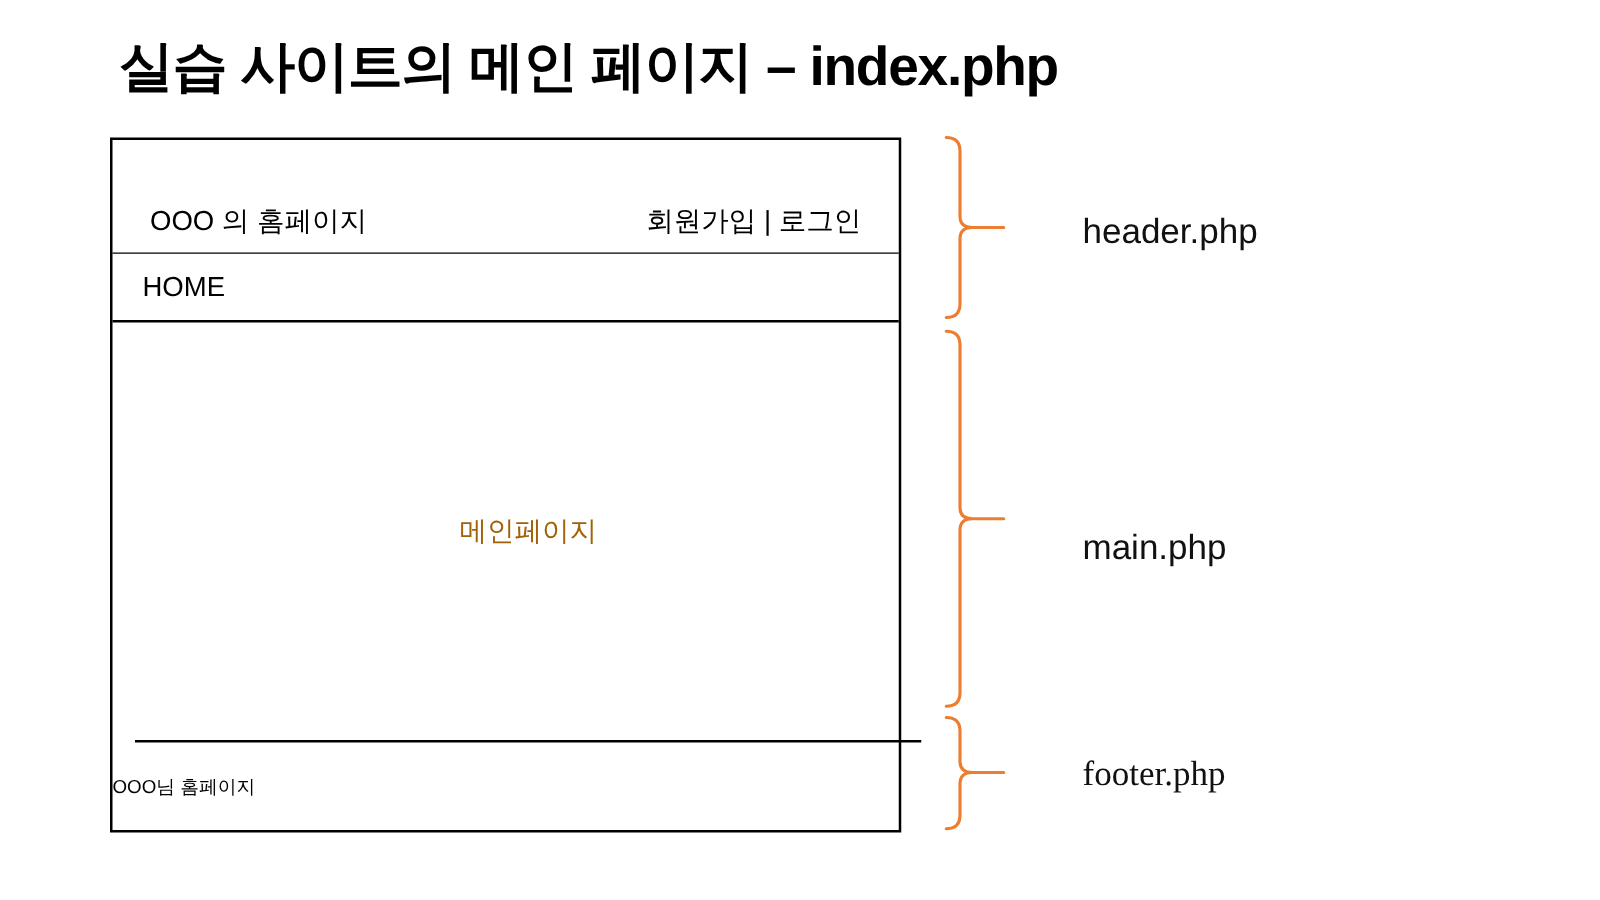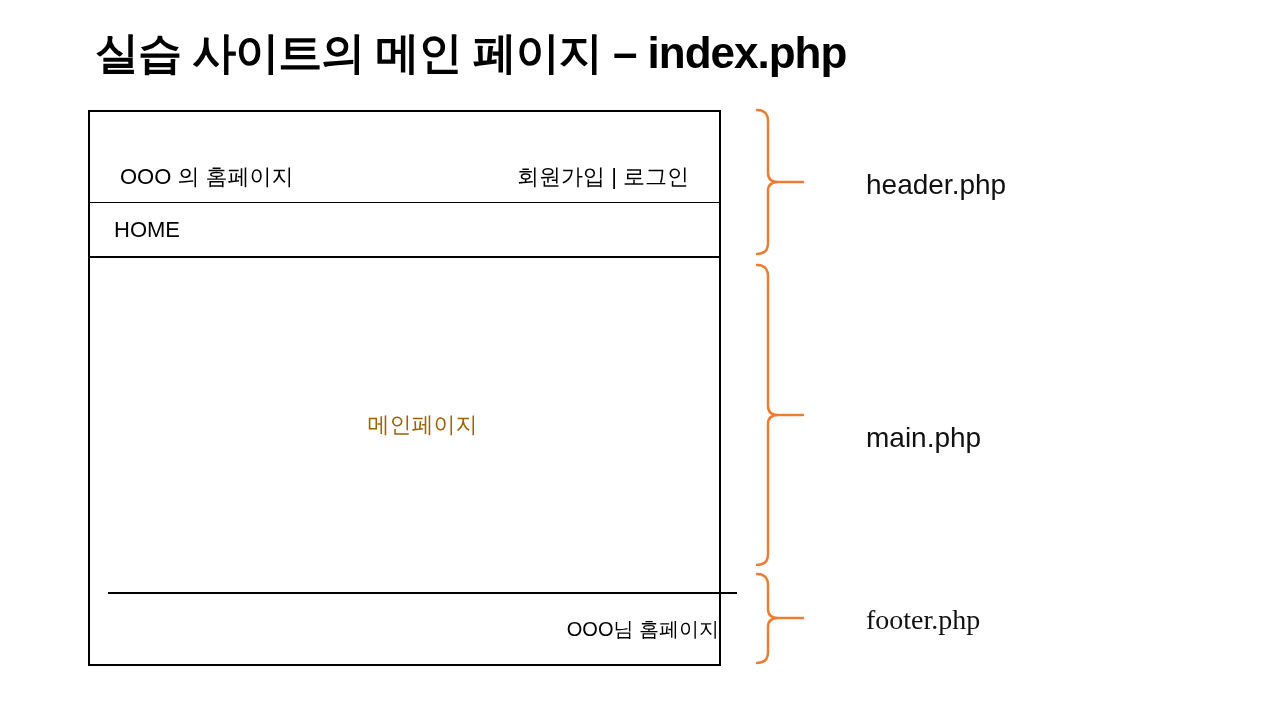--- a/index.html
+++ b/index.html
@@ -64,22 +64,22 @@
     align-items: center;
     justify-content: center;
     font-size: 22px;
     color: #a16207;
     margin-left: 18px;
   }
   .sec.footer {
     flex: 1;
     display: flex;
     align-items: center;
-    justify-content: flex-end;
-    font-size: 20px;
+    justify-content: flex-start;
+    font-size: 15px;
     color: #000000;
   }
   .brace {
     position: absolute;
     left: 751px;
     overflow: visible;
   }
   .brace path {
     fill: none;
     stroke: var(--accent, #ED7D31);

